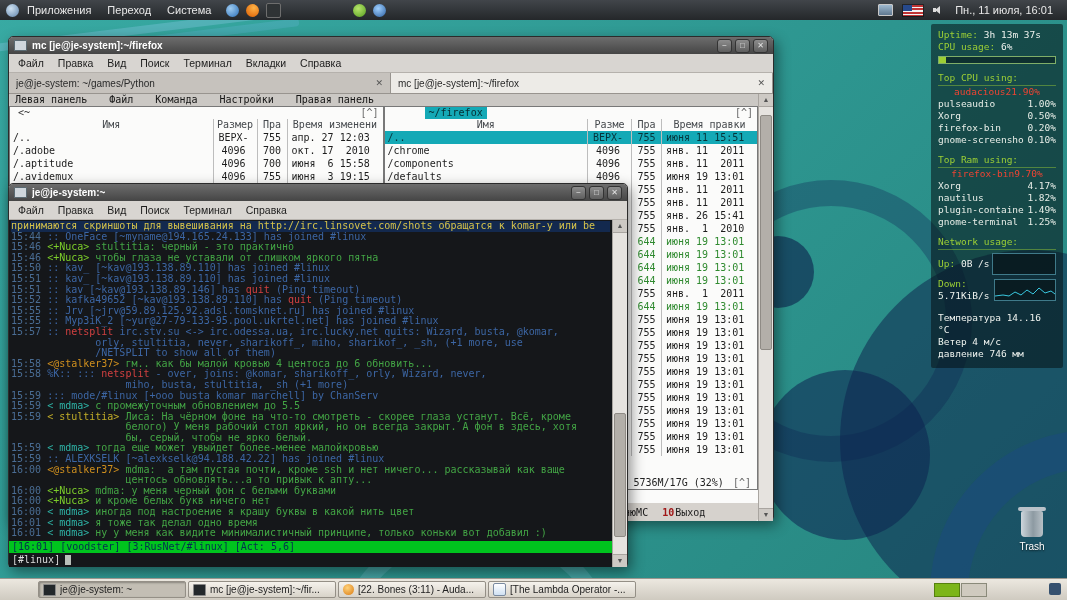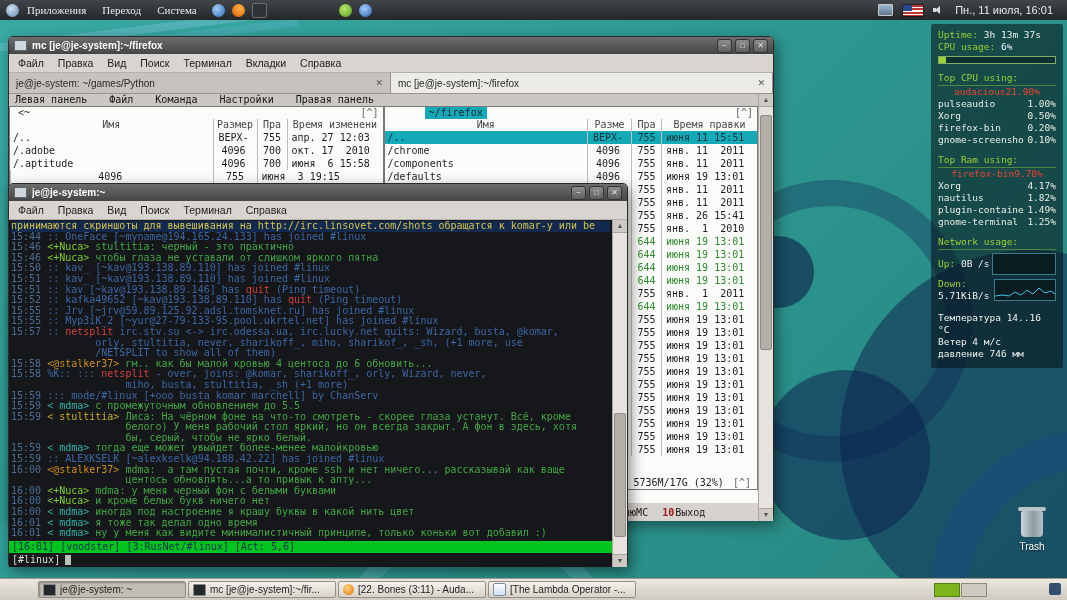--- a/index.html
+++ b/index.html
@@ -15,21 +15,21 @@
   .c-ring1{left:690px;top:180px;width:230px;height:230px;border:26px solid rgba(16,42,90,.35);}
   .c-ring2{left:930px;top:430px;width:250px;height:250px;border:38px solid rgba(30,70,140,.35);}
   .c-ring3{left:330px;top:520px;width:260px;height:260px;border:16px solid rgba(150,215,235,.22);}
   .streak{position:absolute;background:rgba(150,205,240,.30);height:8px;border-radius:4px;}
   .s1{left:-20px;top:26px;width:320px;transform:rotate(-7deg);}
   .s2{left:40px;top:34px;width:260px;transform:rotate(-7deg);background:rgba(120,185,230,.22);}
   
   #top-panel{position:absolute;left:0;top:0;right:0;height:20px;z-index:6;
     background:linear-gradient(#41454a,#24272a);display:flex;align-items:center;
     color:#e9e9e9;font-size:11px;}
-  #panel-menus{display:flex;align-items:center;font-family:Liberation Serif, serif;}
+  #panel-menus{display:flex;align-items:center;}
   .panel-menu{padding:0 8px;cursor:default;}
   .menu-foot{width:13px;height:13px;border-radius:50%;margin-left:6px;
     background:radial-gradient(circle at 38% 35%,#cfe2f2,#5e83ab);display:inline-block;}
   .launch{width:13px;height:13px;display:inline-block;margin-left:7px;}
   .l-browser{background:radial-gradient(circle at 35% 35%,#9ecbf0,#2a6fb8);border-radius:50%;}
   .l-firefox{background:radial-gradient(circle at 60% 30%,#ffb347,#d85a00);border-radius:50%;}
   .l-terminal{background:#2f3335;border:1px solid #6e6e6e;border-radius:2px;}
   .l-apple{background:radial-gradient(circle at 40% 35%,#b7e56b,#559e1f);border-radius:50%;margin-left:72px;}
   .l-chat{background:radial-gradient(circle at 40% 35%,#9fd0ff,#2b5fa0);border-radius:50%;}
   .panel-right{margin-left:auto;display:flex;align-items:center;gap:10px;padding-right:14px;}
@@ -307,21 +307,21 @@
           <div class="mc-panel" id="mc-left">
             <div class="mc-ptitle">
               <span class="mc-path">&lt;~</span>
               <span class="mc-corner">[^]</span>
             </div>
             <div class="mc-header" id="mc-left-head"><span class="mc-c0">Имя</span><span class="mc-c1">Размер</span><span class="mc-c2">Пра</span><span class="mc-c3">Время изменени</span></div>
             <div id="mc-left-rows">
                 <div class="mc-row"><span class="mc-c0">/..</span><span class="mc-c1">ВЕРХ-</span><span class="mc-c2">755</span><span class="mc-c3">апр. 27 12:03</span></div>
                 <div class="mc-row"><span class="mc-c0">/.adobe</span><span class="mc-c1">4096</span><span class="mc-c2">700</span><span class="mc-c3">окт. 17  2010</span></div>
                 <div class="mc-row"><span class="mc-c0">/.aptitude</span><span class="mc-c1">4096</span><span class="mc-c2">700</span><span class="mc-c3">июня  6 15:58</span></div>
-                <div class="mc-row"><span class="mc-c1">4096</span><span class="mc-c2">755</span><span class="mc-c3">июня  3 19:15</span></div>
+                <div class="mc-row"><span class="mc-c0">/.avidemux</span><span class="mc-c1">4096</span><span class="mc-c2">755</span><span class="mc-c3">июня  3 19:15</span></div>
                 <div class="mc-row"><span class="mc-c0">/.blender</span><span class="mc-c1">4096</span><span class="mc-c2">755</span><span class="mc-c3">окт. 29  2010</span></div>
               </div>
           </div>
           <div class="mc-panel" id="mc-right">
             <div class="mc-ptitle">
               <span class="mc-path active">~/firefox</span>
               <span class="mc-corner">[^]</span>
             </div>
             <div class="mc-header" id="mc-right-head"><span class="mc-c0">Имя</span><span class="mc-c1">Разме</span><span class="mc-c2">Пра</span><span class="mc-c3">Время правки</span></div>
             <div id="mc-right-rows">

